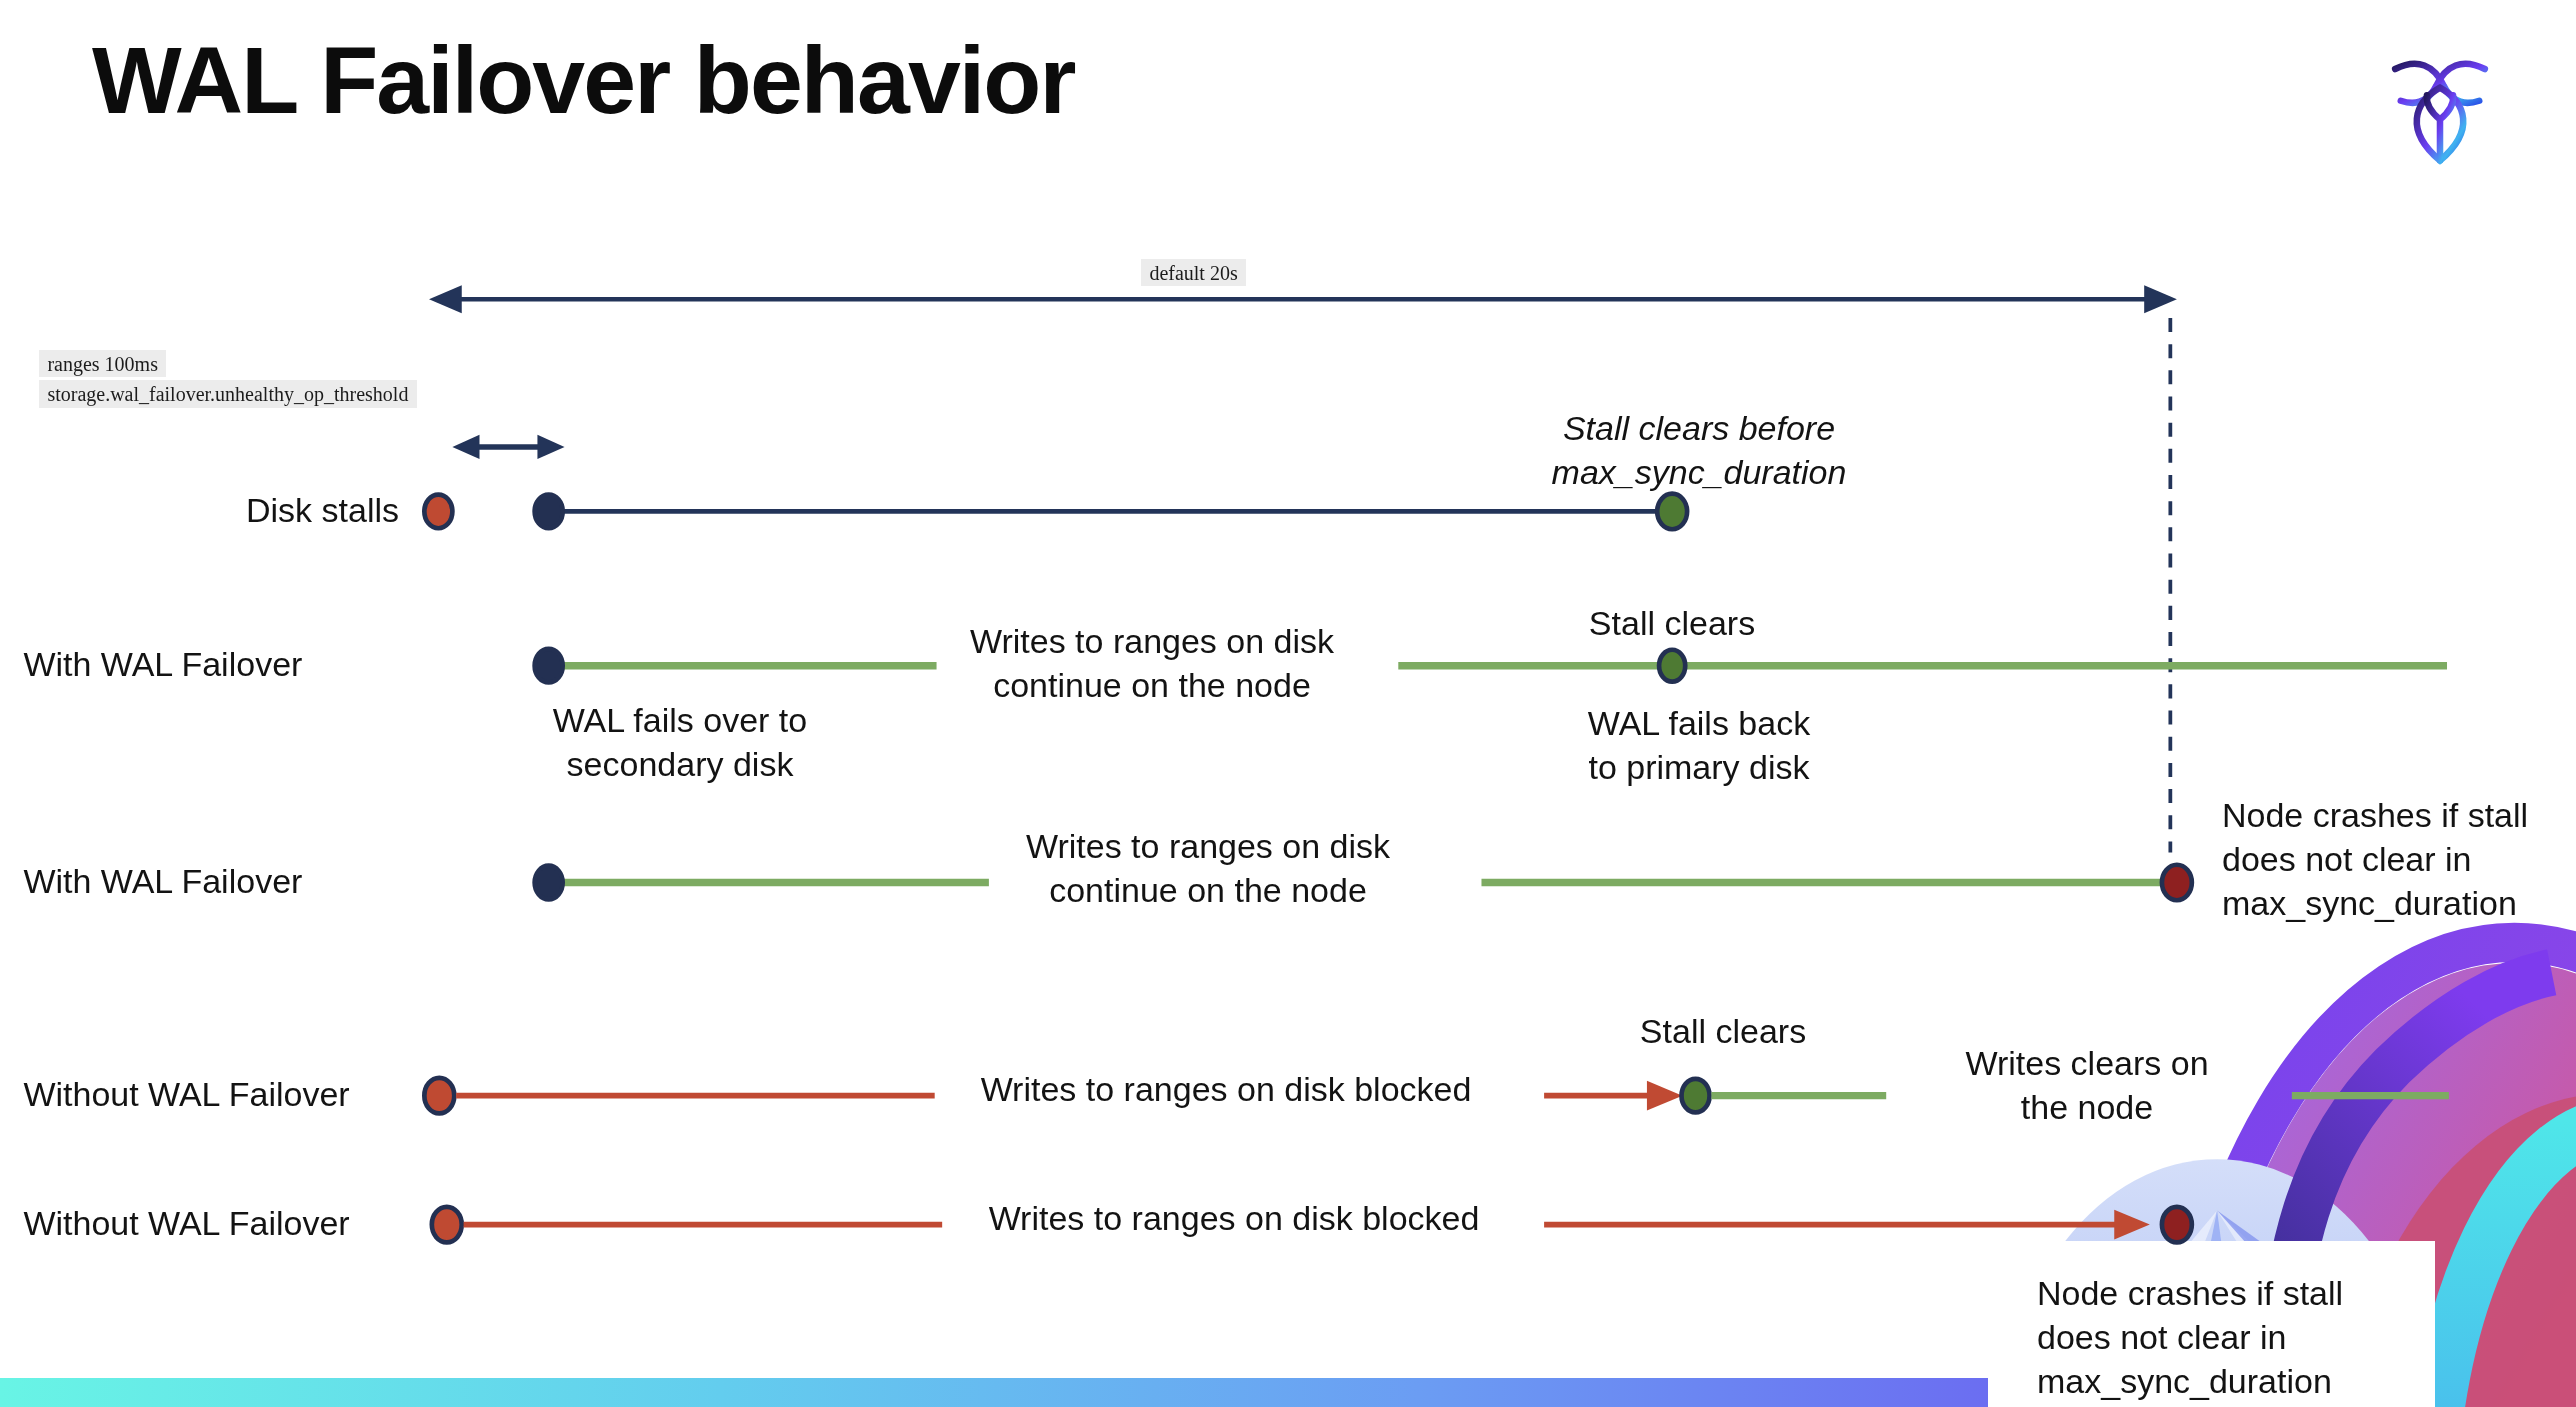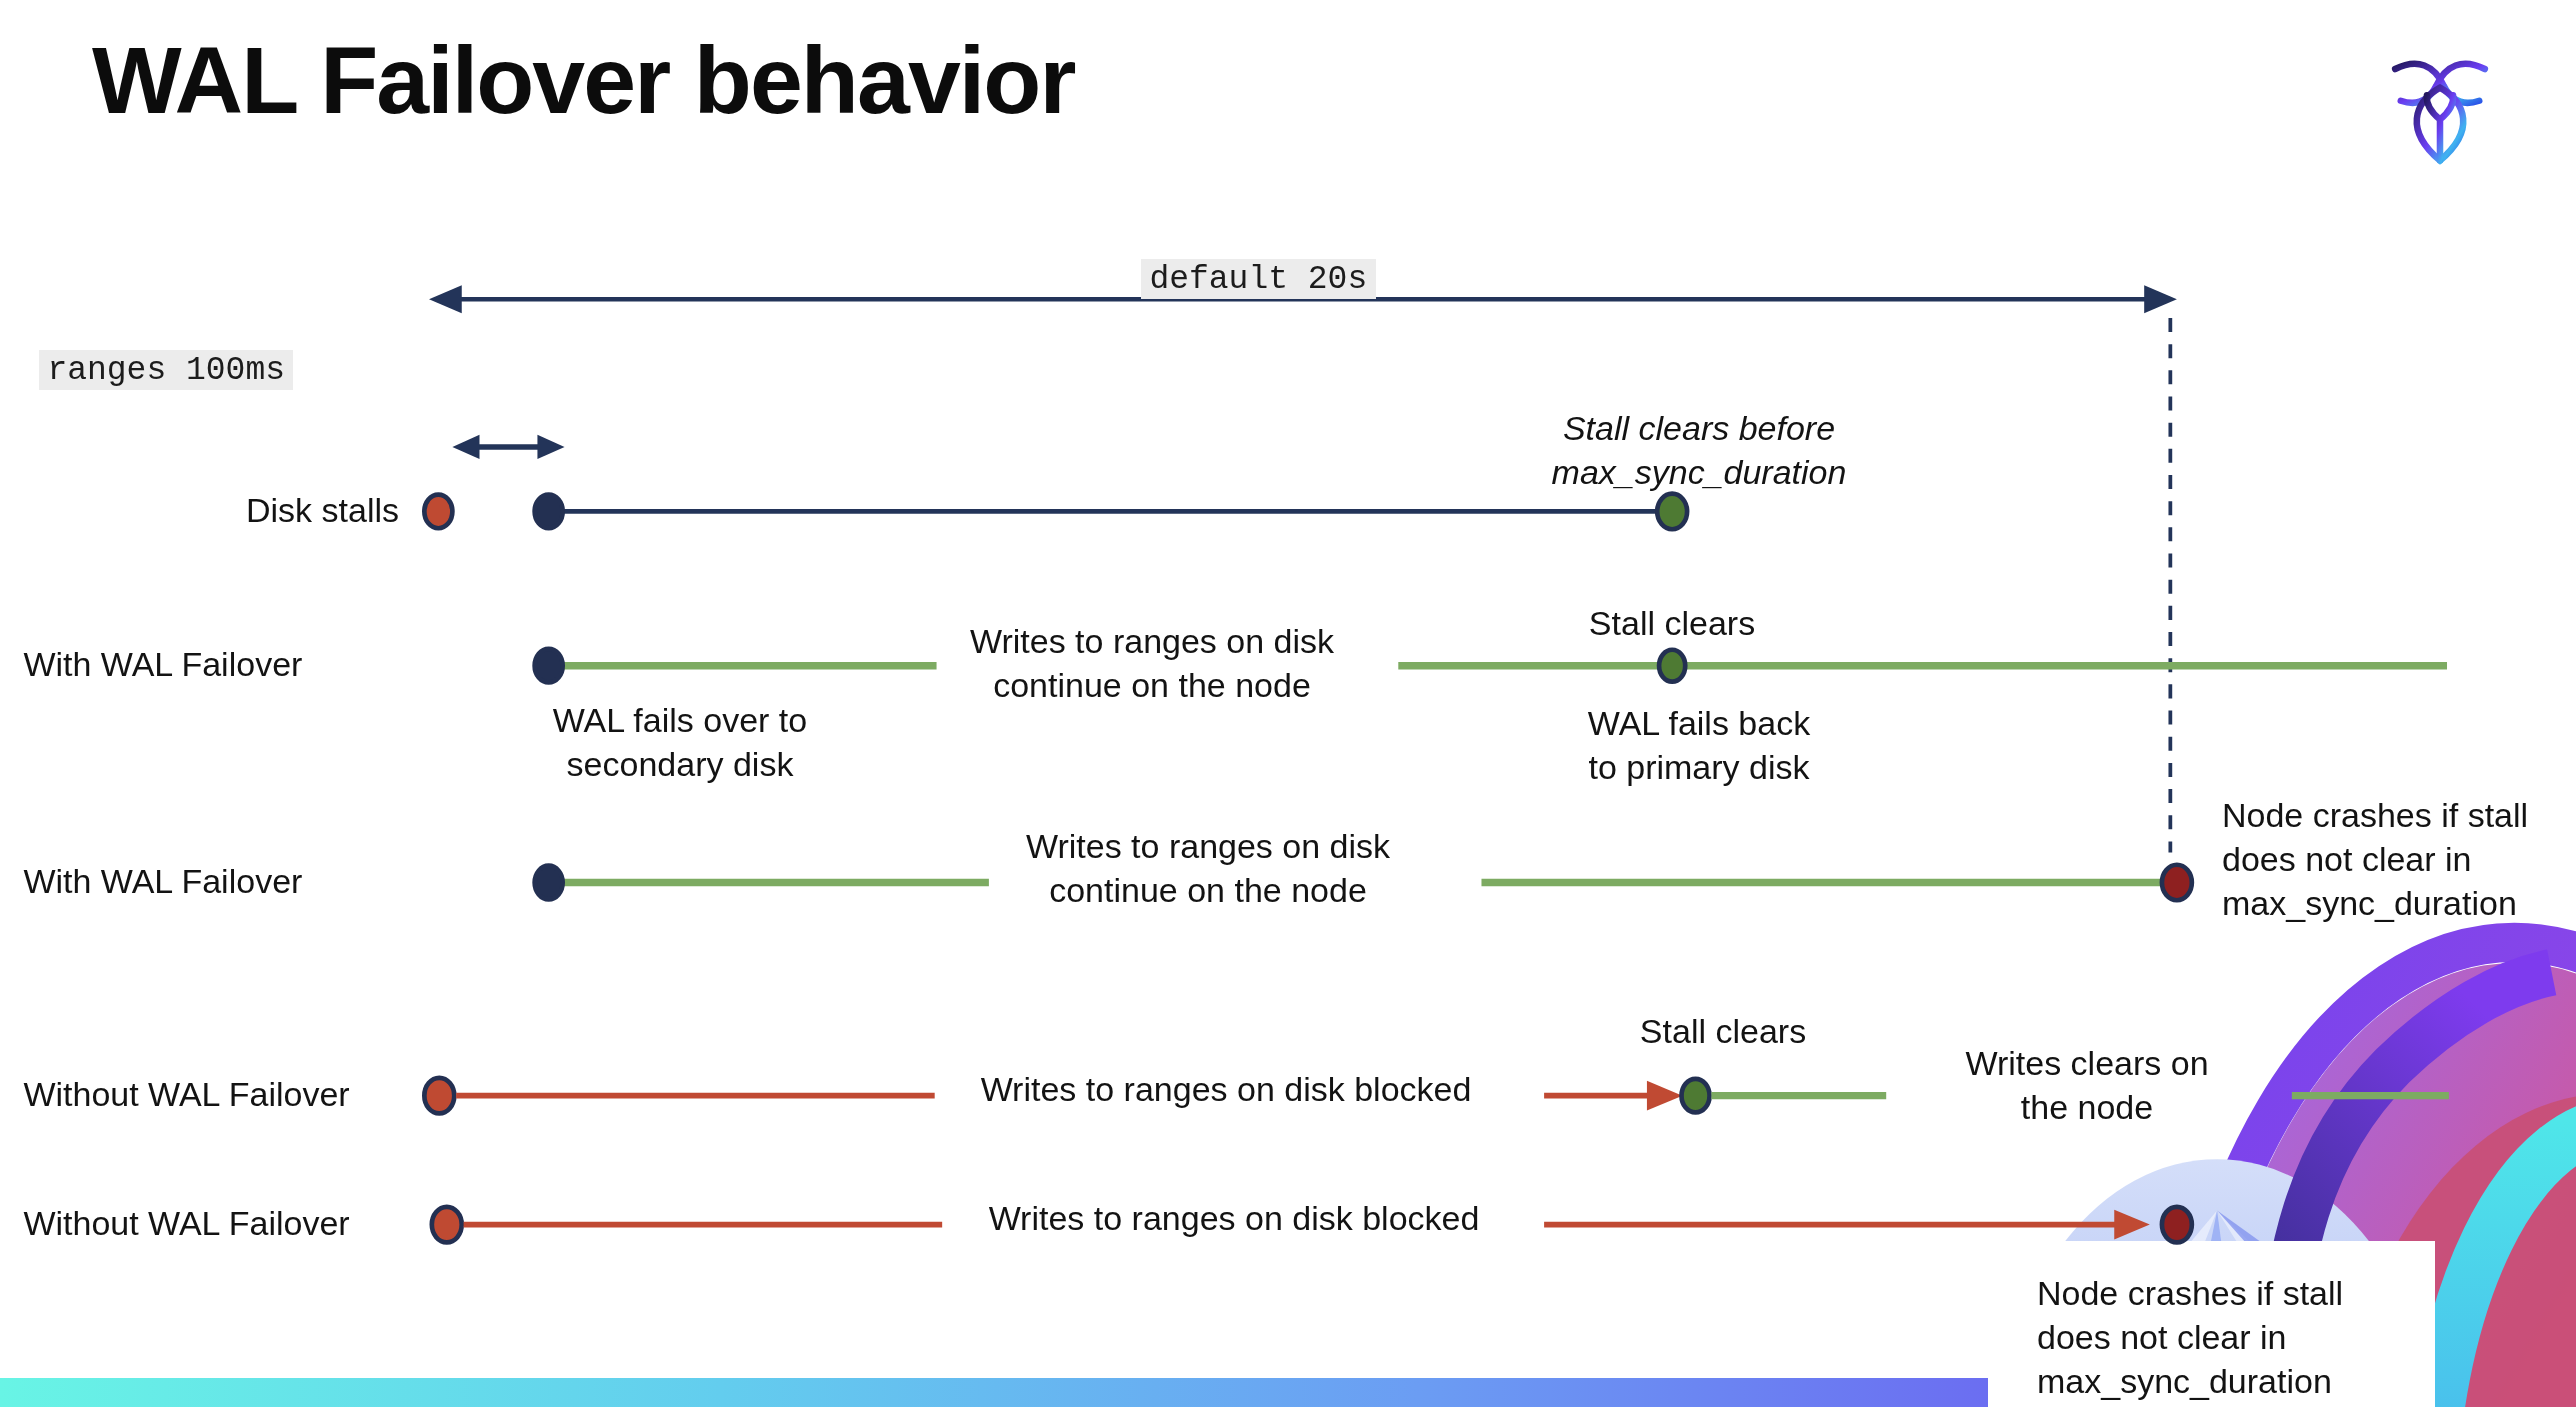--- a/index.html
+++ b/index.html
@@ -11,22 +11,22 @@
     position:absolute;left:60px;top:26px;z-index:5;
     font-size:95px;font-weight:800;letter-spacing:-1.9px;color:#0c0c0c;margin-left:32px;
   }
   .ann{
     position:absolute;z-index:5;font-size:34px;color:#131313;
     white-space:pre-line;line-height:1.28;
   }
   .center{transform:translate(-50%,-50%);text-align:center;}
   .vcenter{transform:translateY(-50%);}
   .mono{
-    position:absolute;z-index:5;font-family:Liberation Mono, monospace;
-    font-size:33px;color:#1c1c1c;line-height:1;
+    position:absolute;z-index:5;font-family:Liberation Serif, serif;
+    font-size:20px;color:#1c1c1c;line-height:1;
   }
   .mono span{display:block;float:left;clear:left;background:#ececec;padding:3.7px 8.4px;margin-bottom:2.8px;}
   .whitebox{
     position:absolute;left:1988px;top:1241px;width:447px;height:166px;
     background:#ffffff;z-index:3;
   }
   .whitebox .inner{padding:30px 0 0 49px;font-size:34px;line-height:1.3;color:#131313;white-space:pre-line;}
   svg.layer{position:absolute;left:0;top:0;z-index:4;pointer-events:none;}
   svg.art{position:absolute;left:0;top:0;z-index:2;pointer-events:none;}
   .bar{
@@ -158,20 +158,21 @@
     <path d="M62 50 C90 66 100 96 62 128 C24 96 34 66 62 50 Z"></path>
     <path d="M62 128 L62 84 M62 84 C52 76 47 67 48 58 M62 84 C72 76 77 67 76 58"></path>
   </g>
 </svg>
 
 <div class="mono" style="left:1141px;top:259px;">
   <span>default 20s</span>
 </div>
 <div class="mono" style="left:39px;top:350px;">
   <span>ranges 100ms</span>
+  <span>storage.wal_failover.unhealthy_op_threshold</span>
 </div>
 
 <div class="ann vcenter" style="left:246px;top:511px;text-align:center;">Disk stalls</div>
 <div class="ann vcenter" style="left:23.4px;top:665px;">With WAL Failover</div>
 <div class="ann vcenter" style="left:23.4px;top:882px;">With WAL Failover</div>
 <div class="ann vcenter" style="left:23.4px;top:1095px;">Without WAL Failover</div>
 <div class="ann vcenter" style="left:23.4px;top:1224px;">Without WAL Failover</div>
 
 <div class="ann center" style="left:1699px;top:451px;font-style:italic;">Stall clears before
 max_sync_duration</div>

